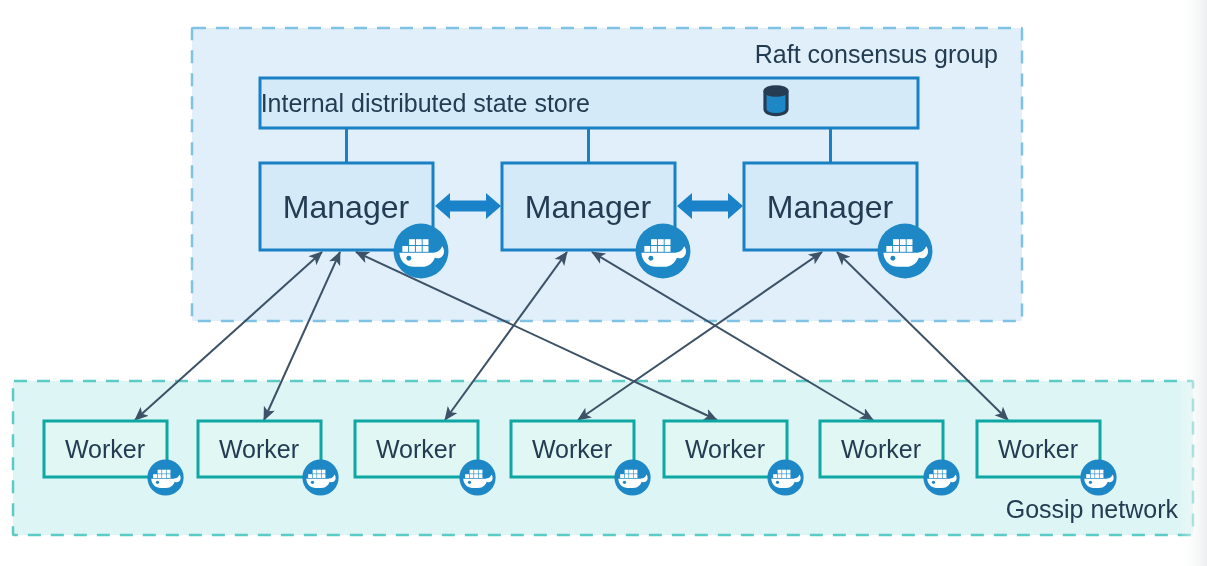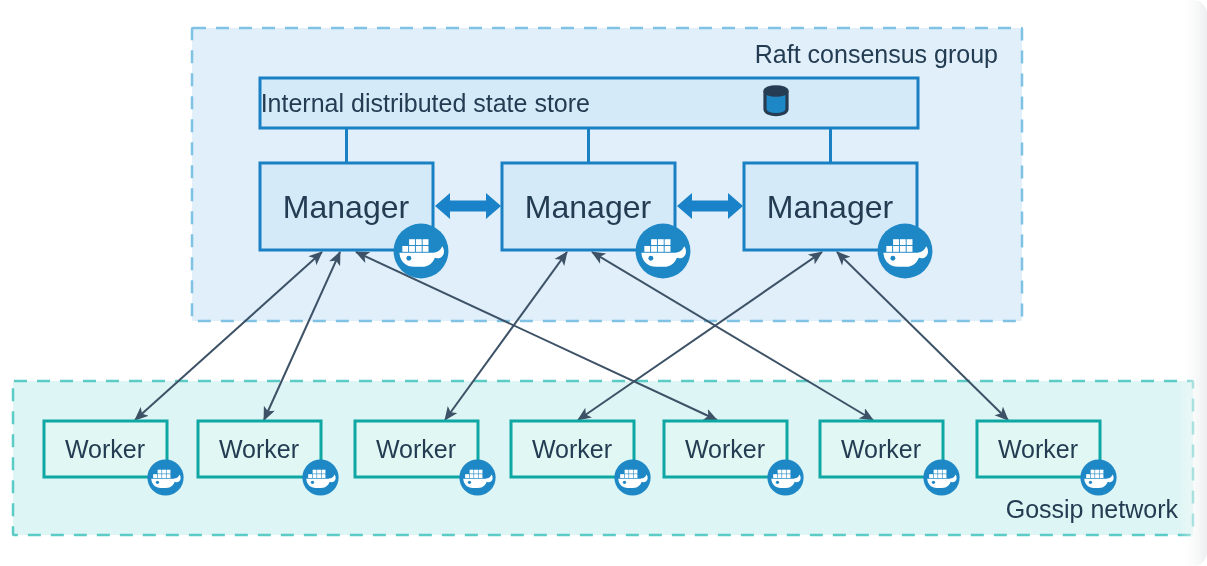--- a/index.html
+++ b/index.html
@@ -1,17 +1,17 @@
 <!DOCTYPE html>
 <html><head>
 <meta charset="utf-8">
 <style>
   html,body{margin:0;padding:0;background:#ffffff;}
   .canvas{position:relative;width:1207px;height:566px;background:#ffffff;overflow:hidden;
-          font-family:"Liberation Sans", sans-serif;border-radius:14px;}
+          font-family:"Liberation Sans", sans-serif;}
   svg text{font-family:"Liberation Sans", sans-serif;fill:#233c52;}
   .group-label{font-size:25px;}
   .store-label{font-size:25px;}
   .manager-label{font-size:32px;}
   .worker-label{font-size:25px;}
   .raft-box{fill:#e0effa;stroke:#7fc2e4;stroke-width:2.5;stroke-dasharray:13 10;}
   .gossip-box{fill:#ddf5f4;stroke:#5bcbc6;stroke-width:2.5;stroke-dasharray:13 10;}
   .blue-node{fill:#d5eaf8;stroke:#1a80c4;stroke-width:3;}
   .worker-node{fill:#e0f7f3;stroke:#0fa7a3;stroke-width:3;}
   .stub{stroke:#1a80c4;stroke-width:3;}

